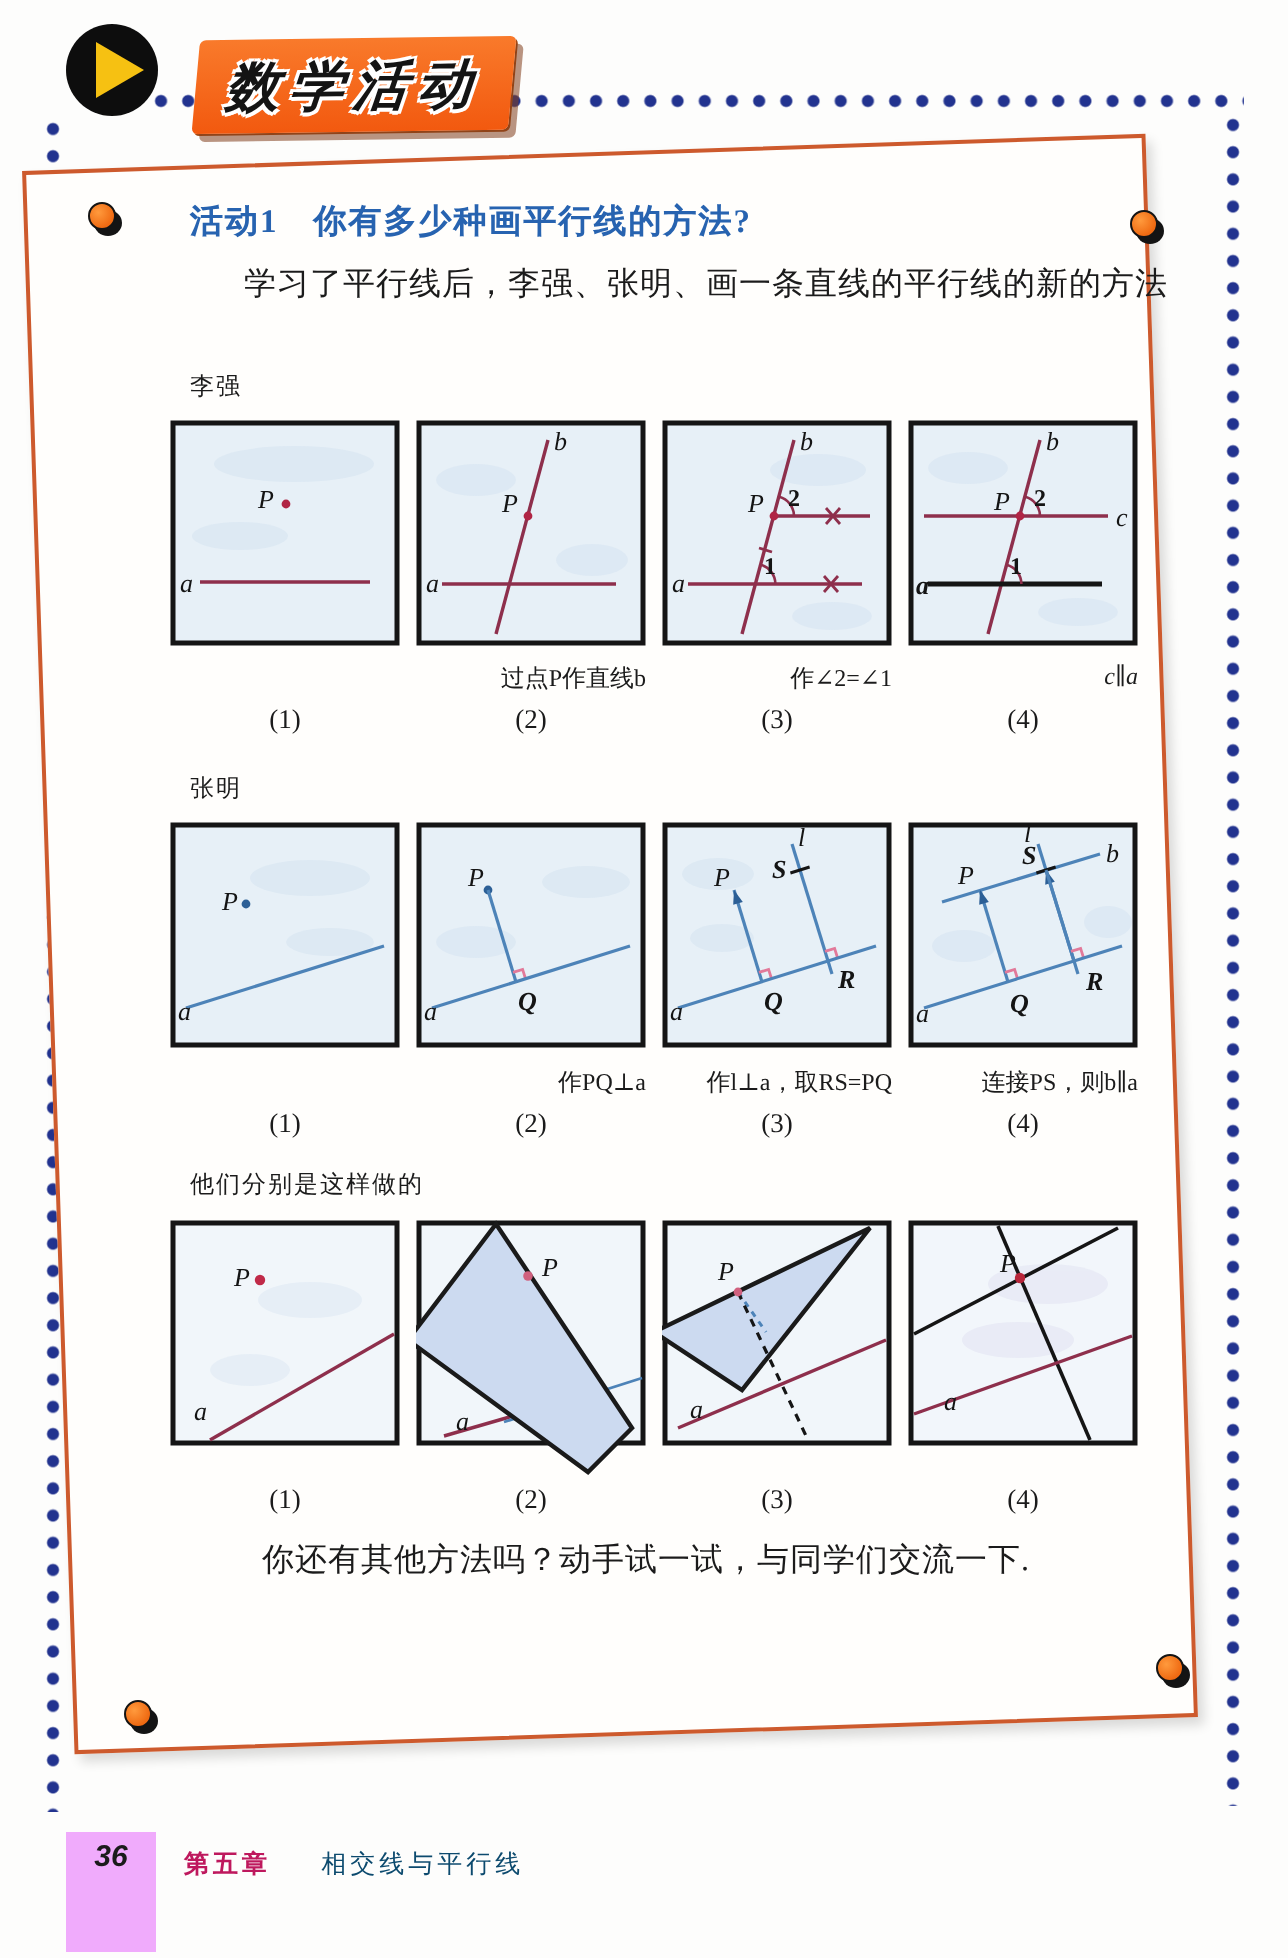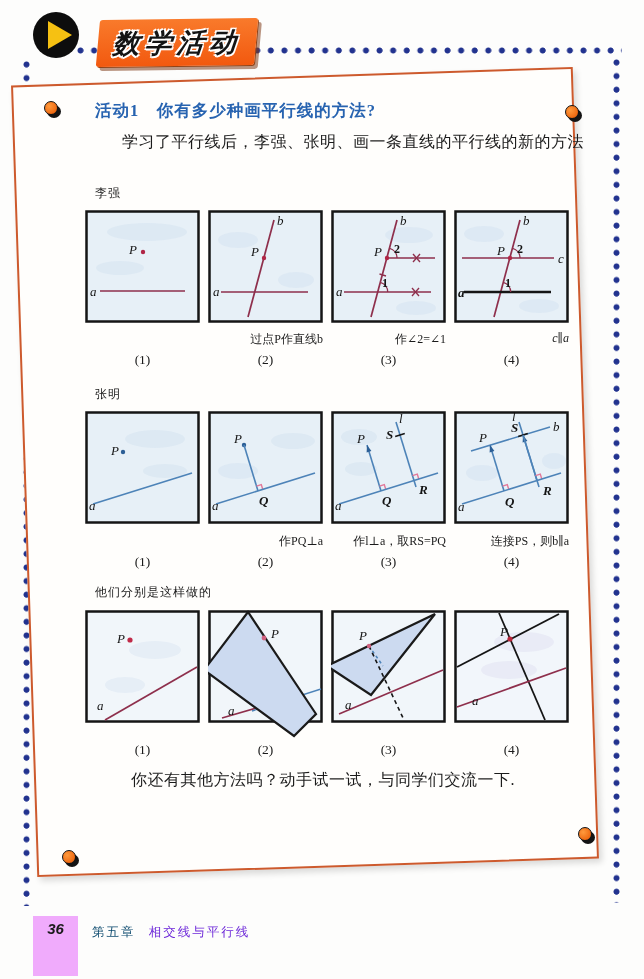--- a/index.html
+++ b/index.html
@@ -46,22 +46,22 @@
   svg{display:block;}
   svg text{font-family:"Liberation Serif","DejaVu Serif",serif;}
   .lbl{font-size:13px;font-style:italic;fill:#141414;}
   .lblb{font-size:13px;font-style:italic;font-weight:bold;fill:#141414;}
   .ang{font-size:12px;font-weight:bold;fill:#141414;}
   
   .pagenum-box{position:absolute;left:33px;top:916px;width:45px;height:60px;background:#f0abfc;z-index:2;}
   .pagenum-box span{display:block;text-align:center;margin-top:4px;font-size:15px;font-weight:bold;
     font-style:italic;font-family:"Liberation Sans",sans-serif;color:#1b1b1b;}
   .chapter{position:absolute;left:92px;top:924px;font-size:12.5px;z-index:2;}
-  .chapter .ch-no{color:#0c4a6e;font-weight:normal;letter-spacing:2px;}
-  .chapter .ch-title{color:#6d28d9;letter-spacing:2px;margin-left:10px;}
+  .chapter .ch-no{color:#be185d;font-weight:bold;letter-spacing:2px;}
+  .chapter .ch-title{color:#0c4a6e;letter-spacing:2px;margin-left:22px;}
 </style>
 </head>
 <body>
 
 <div id="page">
 
   <div class="dots-h" style="left:76px;top:46px;width:546px;"></div>
   <div class="dots-v" style="left:612px;top:58px;height:845px;"></div>
   <div class="dots-v" style="left:22px;top:60px;height:846px;"></div>
 

